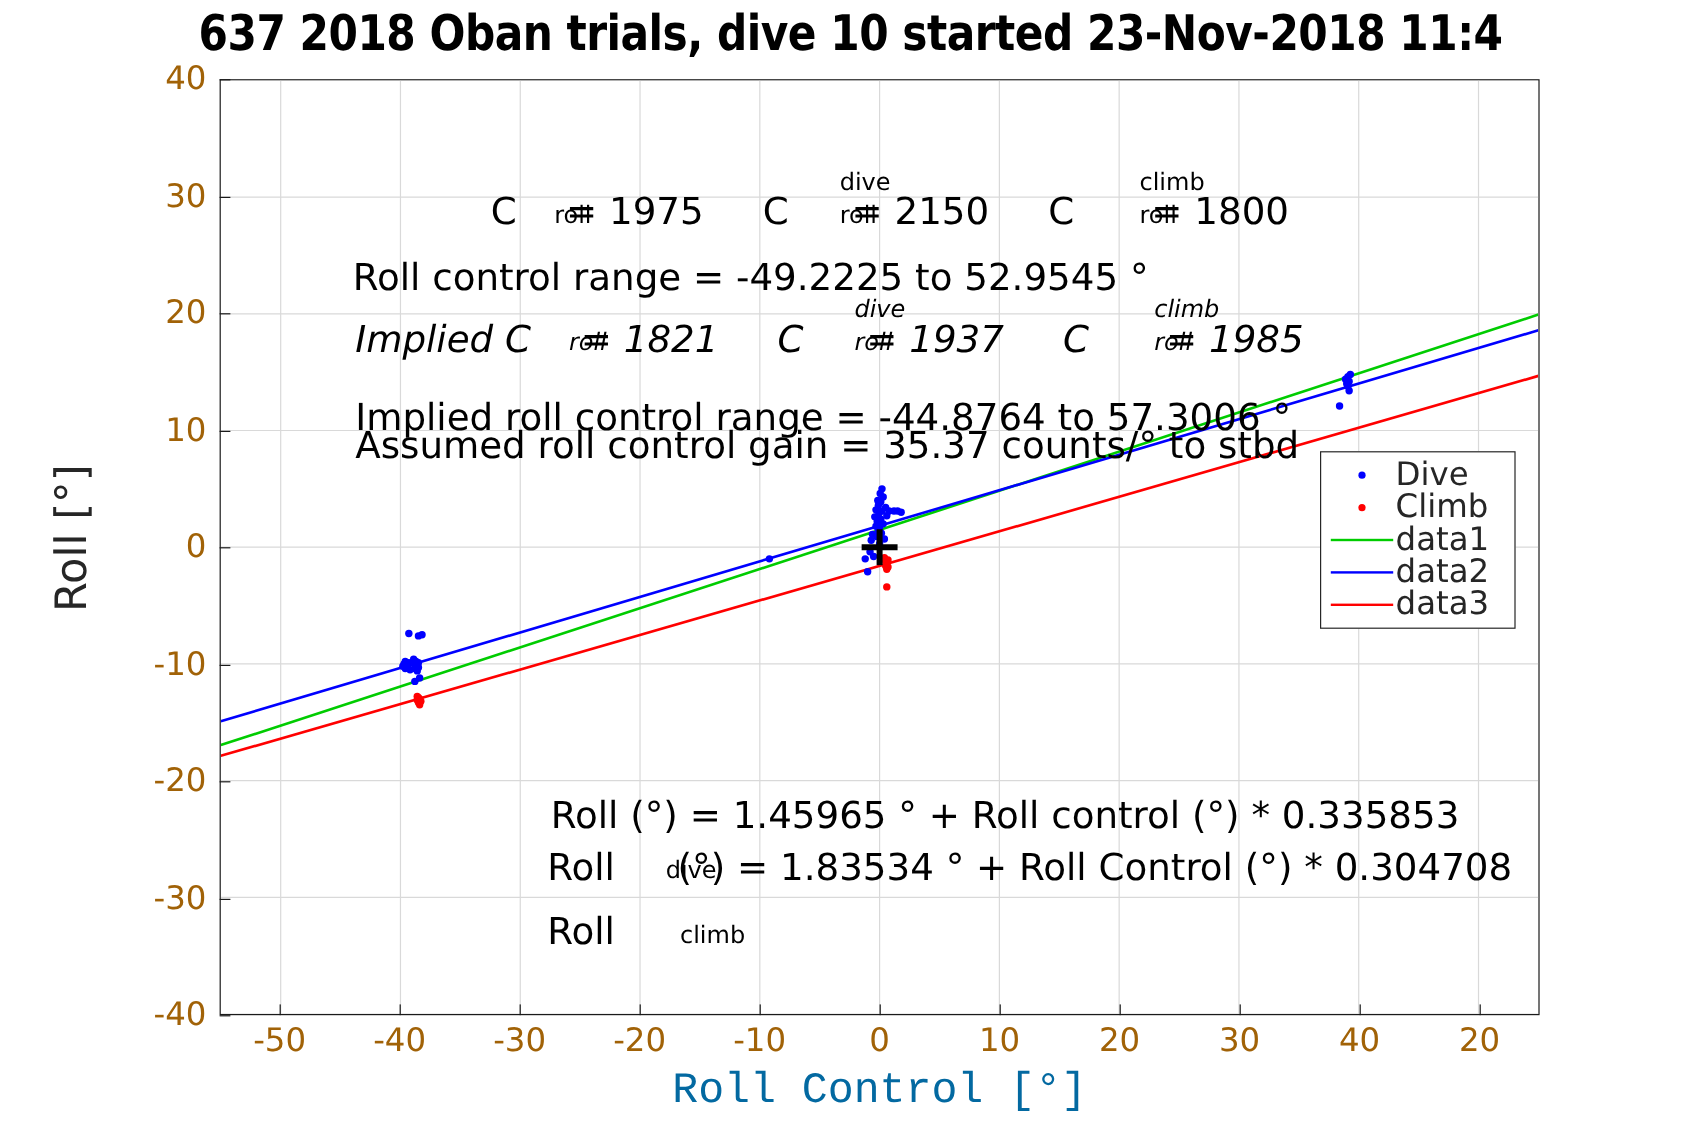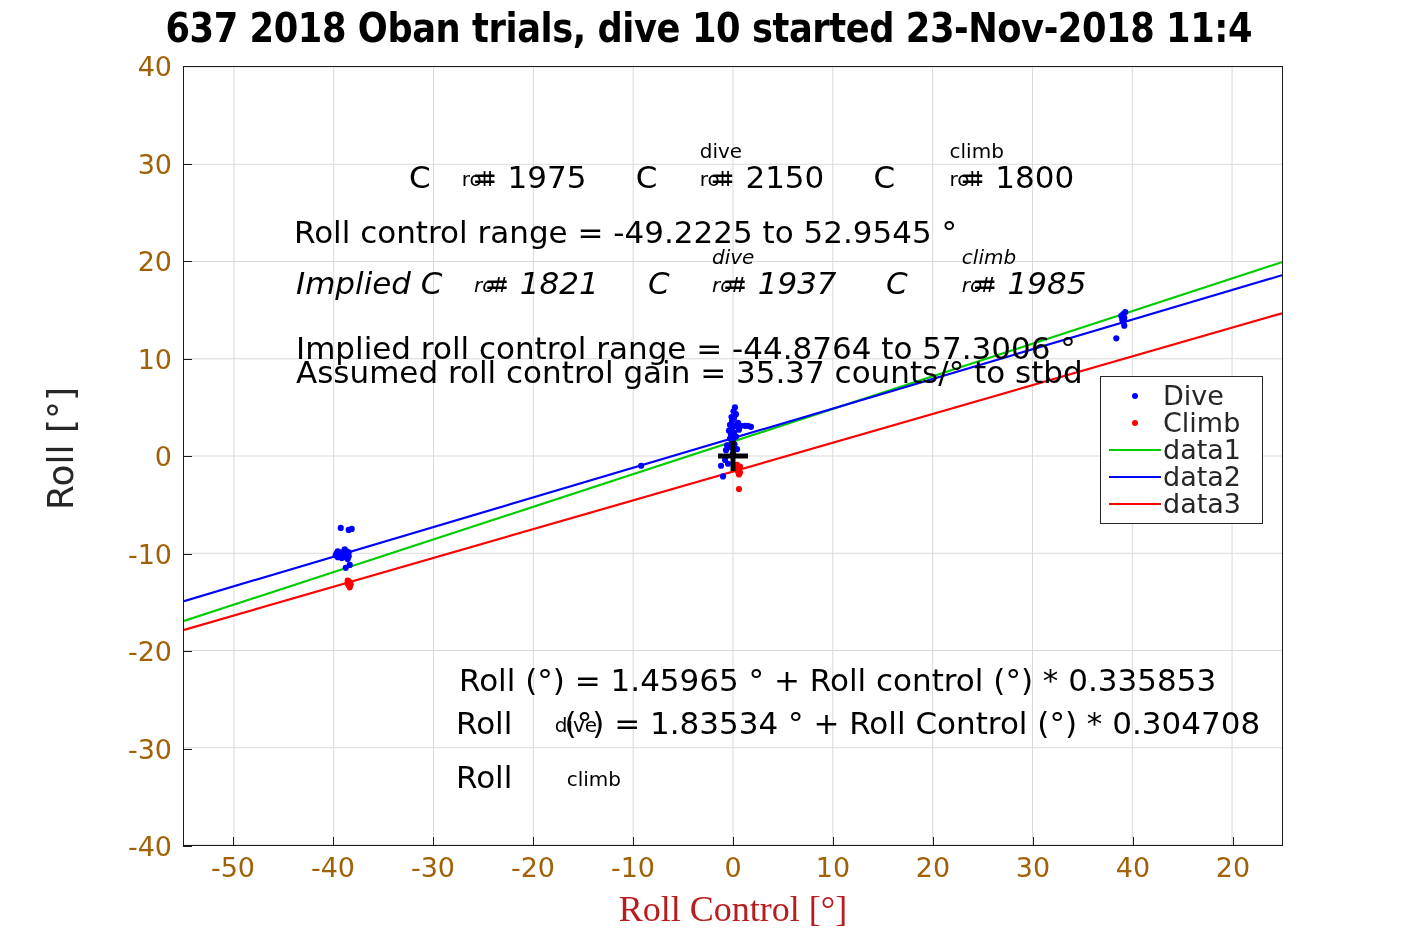--- a/index.html
+++ b/index.html
@@ -84,23 +84,23 @@
     height: 945px;
   }
 
   
   #xlabel {
     position: absolute;
     left: 183px;
     width: 1100px;
     top: 888px;
     text-align: center;
-    font-family: Liberation Serif, serif;
+    font-family: Liberation Mono, monospace;
     font-size: 36px;
-    color: #b91c1c;
+    color: #0369a1;
     white-space: nowrap;
   }
   #ylabel {
     position: absolute;
     left: -240px;
     top: 428px;
     width: 600px;
     text-align: center;
     transform: rotate(-90deg);
     transform-origin: center center;

